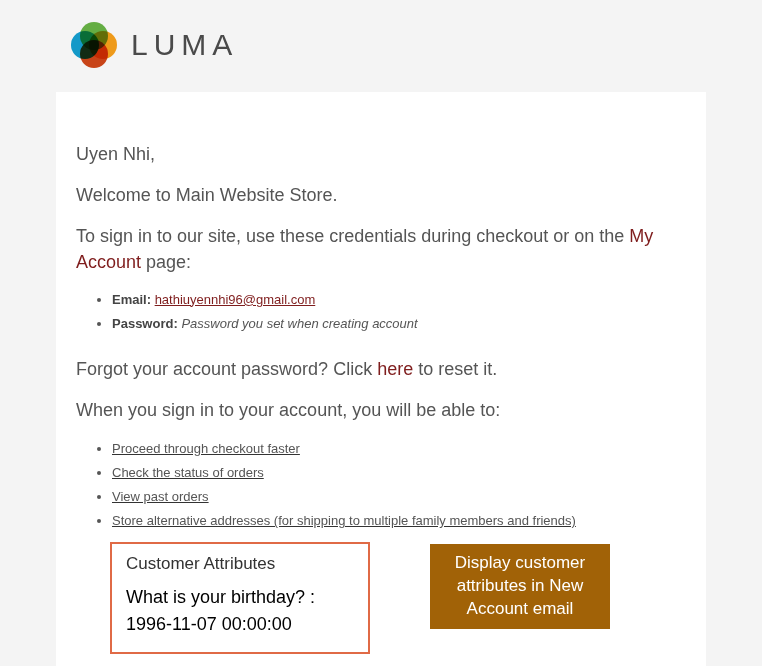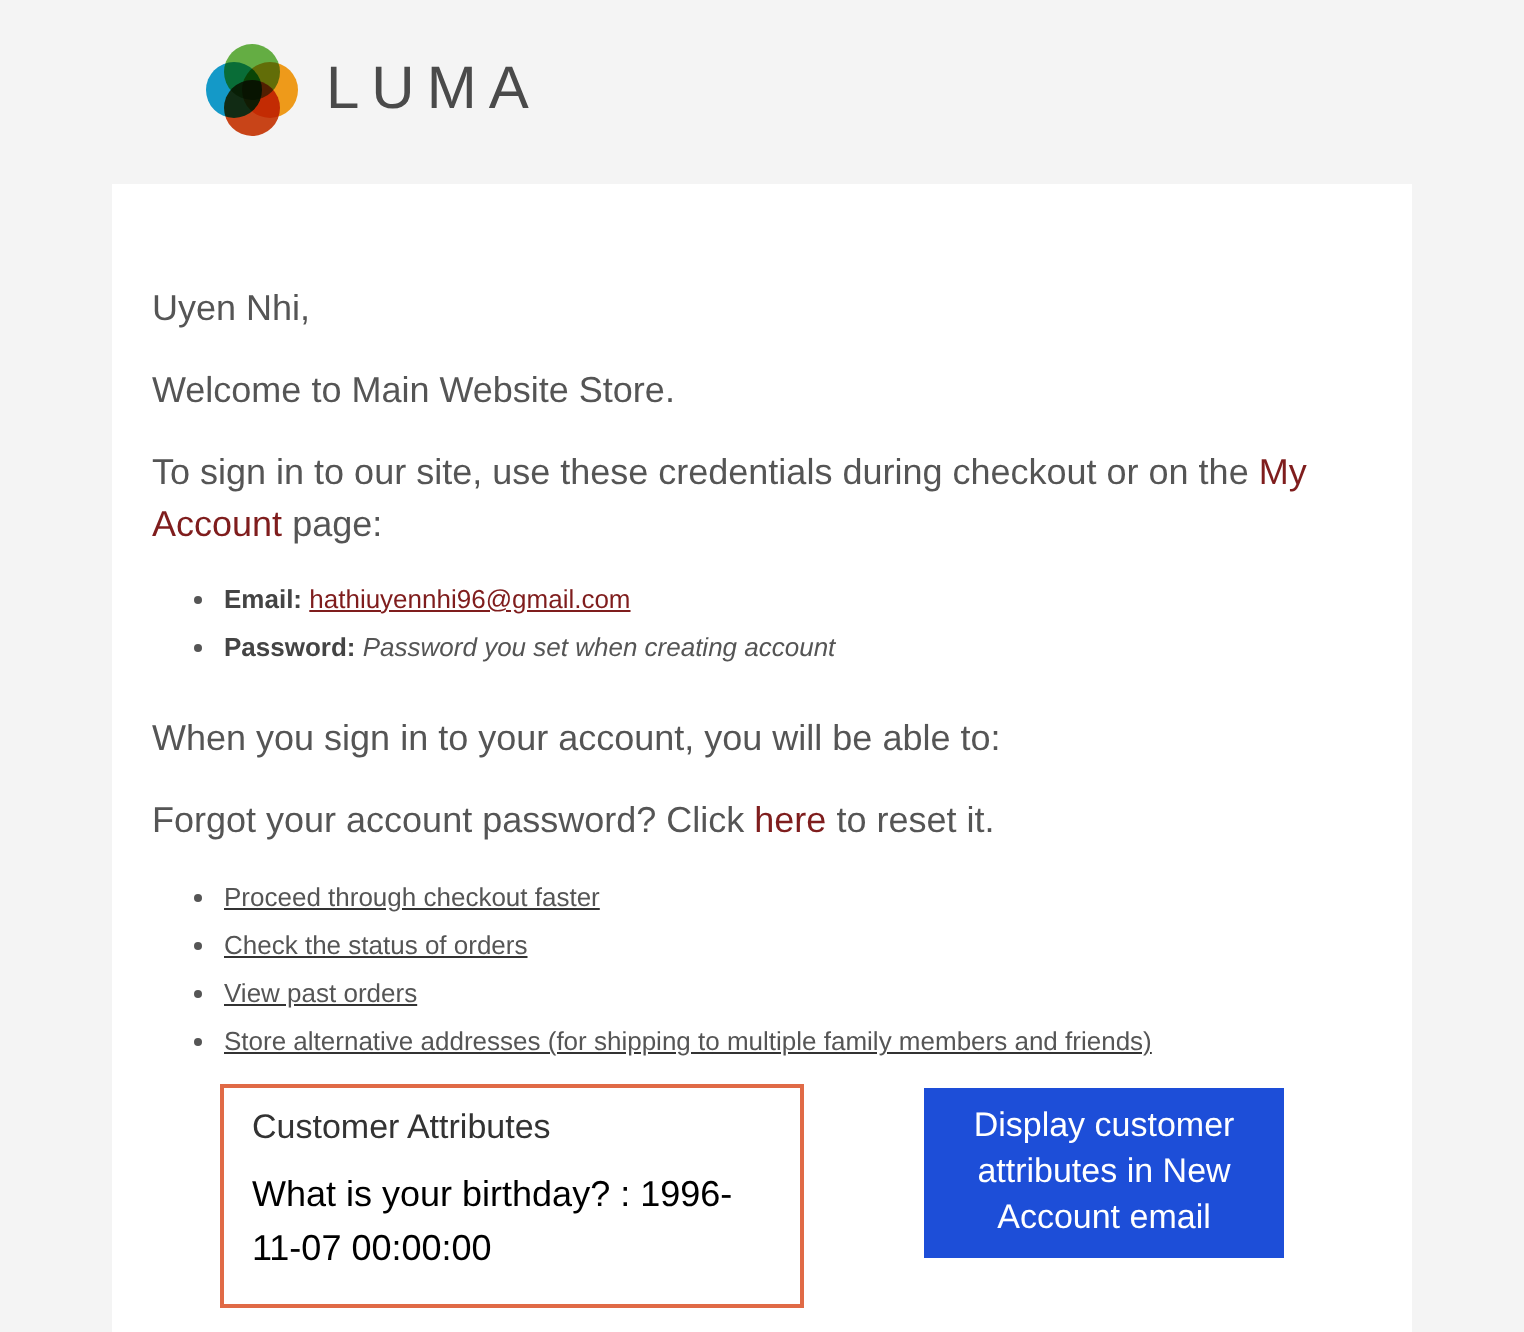--- a/index.html
+++ b/index.html
@@ -12,21 +12,21 @@
   }
   .page {
     width: 762px;
     height: 666px;
     box-sizing: border-box;
     padding-top: 22px;
   }
   .logo-row {
     display: flex;
     align-items: center;
-    padding-left: 103px;
+    padding-left: 71px;
     margin-bottom: 24px;
   }
   .logo-mark {
     position: relative;
     width: 46px;
     height: 46px;
     margin-right: 14px;
   }
   .logo-mark .c {
     position: absolute;
@@ -76,36 +76,36 @@
   .attr-row {
     display: flex;
     align-items: flex-start;
     gap: 60px;
     margin-top: 12px;
     margin-left: 34px;
   }
   .attr-box {
     border: 2px solid #e06a46;
     padding: 10px 12px 14px 14px;
-    width: 292px;
+    width: 260px;
     box-sizing: border-box;
   }
   .attr-box h3 {
     margin: 0 0 10px 0;
     font-size: 17px;
     font-weight: 400;
     color: #333;
   }
   .attr-box .line {
     font-size: 18px;
     color: #000000;
     line-height: 1.5;
   }
   .callout {
-    background: #1d4ed8;
+    background: #a16207;
     color: #fff;
     text-align: center;
     font-size: 17px;
     line-height: 1.35;
     padding: 8px 14px;
     width: 180px;
     box-sizing: border-box;
     margin-top: 2px;
   }
   .footer {
@@ -150,27 +150,27 @@
       <li>
         <span class="bold">Email:</span>
         <a href="#" class="link under">hathiuyennhi96@gmail.com</a>
       </li>
       <li>
         <span class="bold">Password:</span>
         <span class="italic">Password you set when creating account</span>
       </li>
     </ul>
 
-    <p>When you sign in to your account, you will be able to:</p>
-
     <p>
       <span>Forgot your account password? Click </span>
       <a href="#" class="link">here</a>
       <span> to reset it.</span>
     </p>
+
+    <p>When you sign in to your account, you will be able to:</p>
 
     <ul class="features">
       <li>Proceed through checkout faster</li>
       <li>Check the status of orders</li>
       <li>View past orders</li>
       <li>Store alternative addresses (for shipping to multiple family members and friends)</li>
     </ul>
 
     <div class="attr-row">
       <div class="attr-box">

